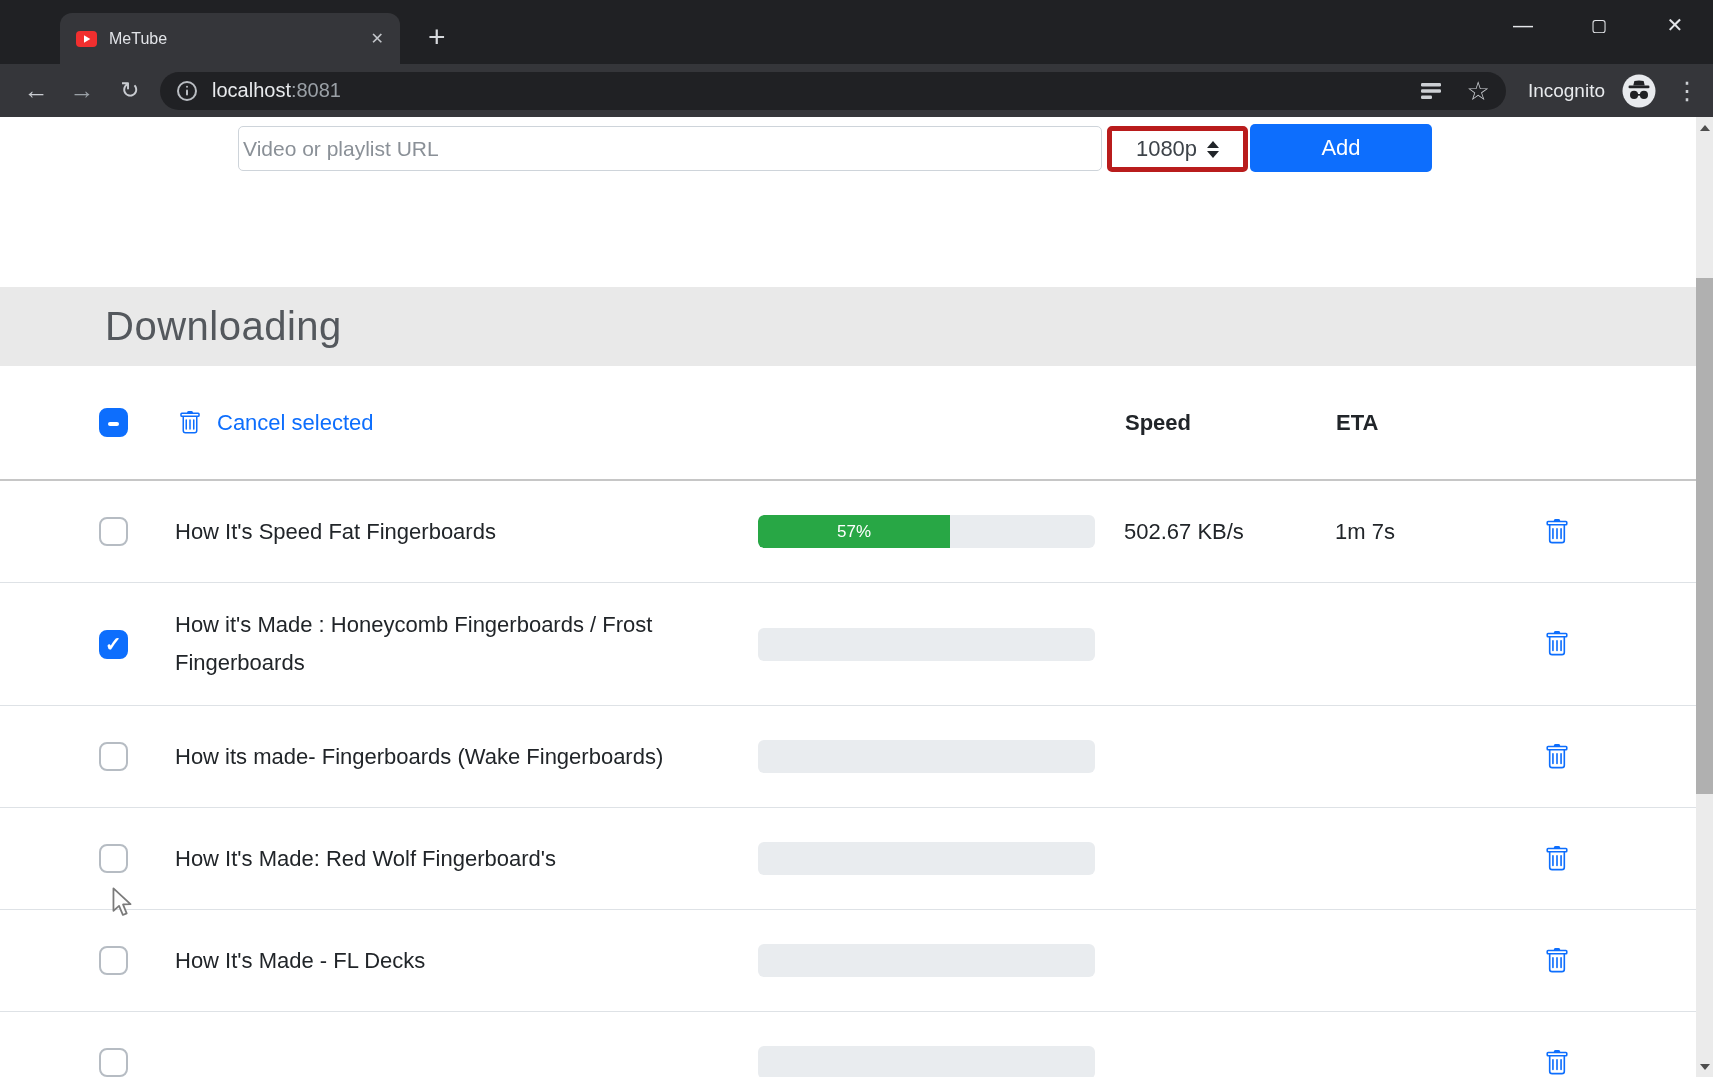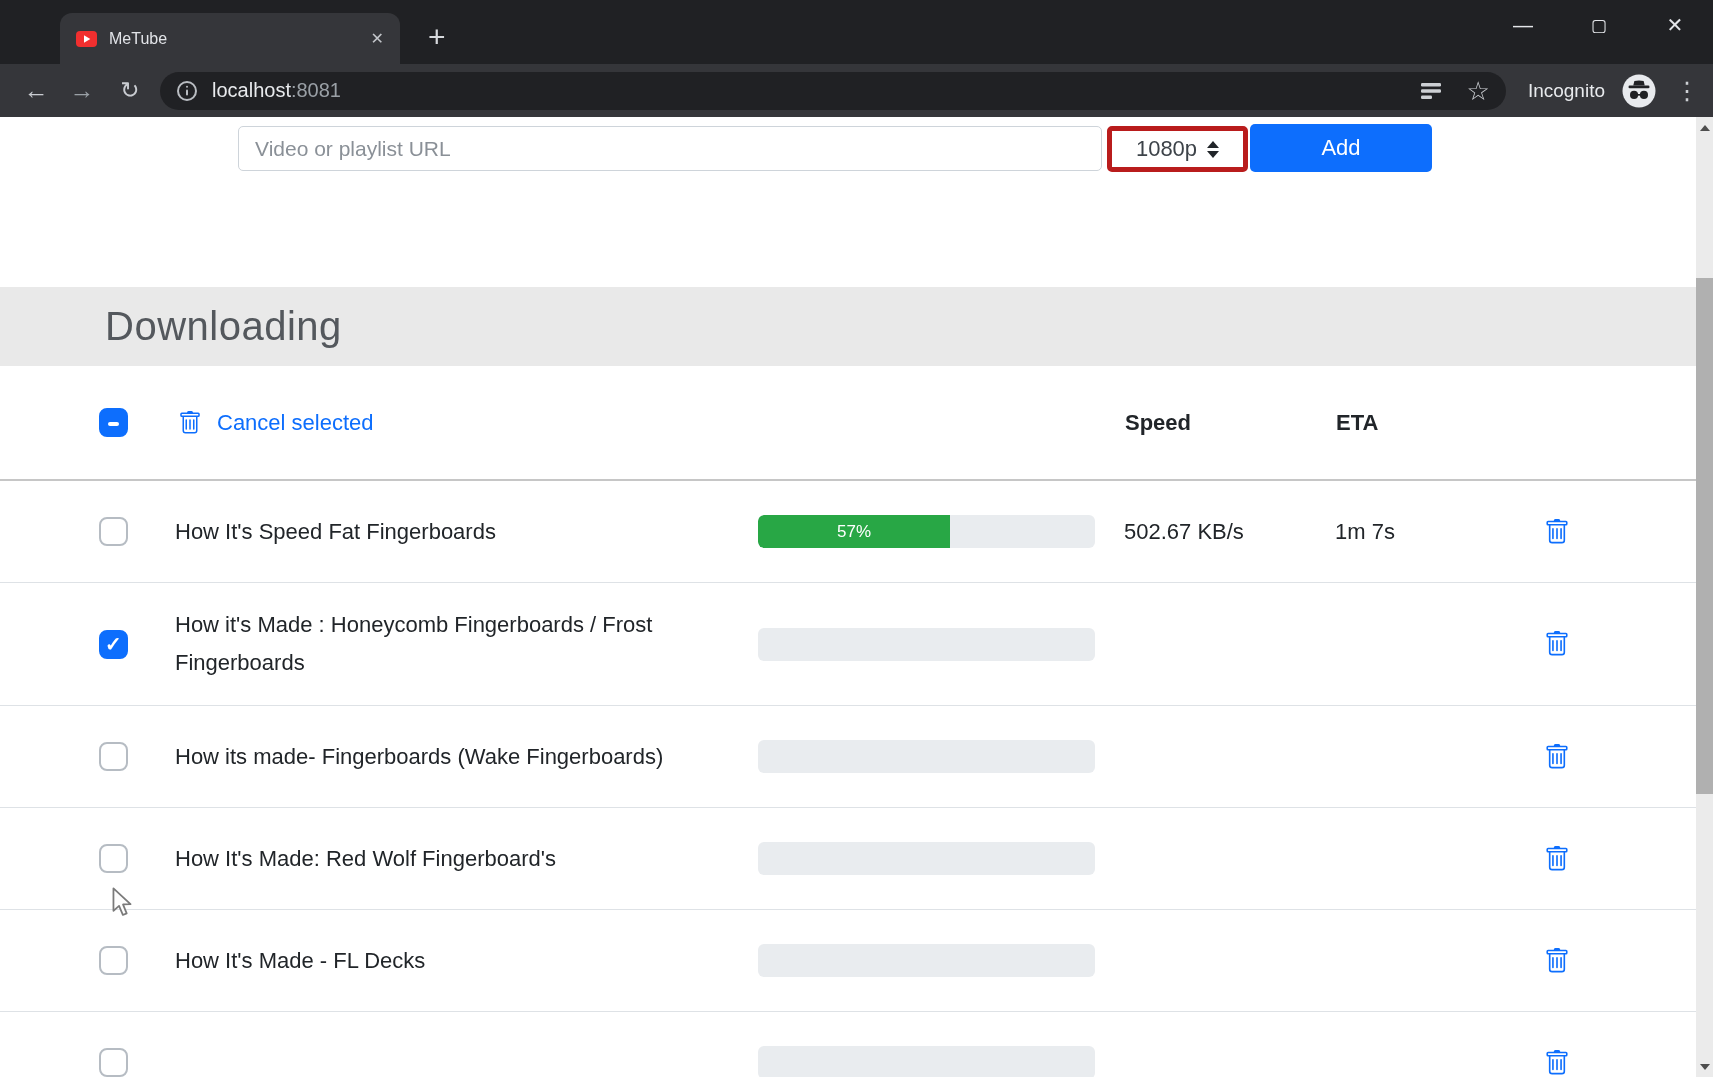--- a/index.html
+++ b/index.html
@@ -34,21 +34,21 @@
   .star-ic { flex:none; color:#cdd0d4; font-size:26px; line-height:26px; }
   .incog-label { color:#e8eaed; font-size:19px; margin:0 16px 0 8px; }
   .incog-avatar { flex:none; display:flex; }
   .menu-dots { color:#cdd0d4; font-size:24px; margin-left:18px; width:20px; text-align:center; }
 
   
   .page { position:relative; height:960px; background:#fff; margin-right:17px; }
 
   .add-row { position:relative; height:170px; }
   .url-input { position:absolute; left:238px; top:9px; width:864px; height:45px;
-               border:1px solid #ced4da; border-radius:5px; font-size:21px; padding:0 16px;
+               border:1px solid #ced4da; border-radius:5px; font-size:21px; padding:0 4px;
                color:#212529; font-family:"Liberation Sans", sans-serif; outline:none; }
   .url-input::placeholder { color:#8a9097; }
   .quality { position:absolute; left:1107px; top:9px; width:141px; height:46px;
              border:5px solid #b91c1c; border-radius:5px; background:#fff; display:flex;
              align-items:center; justify-content:center; gap:10px; font-size:22px; color:#3d4349; }
   .updown { display:flex; flex-direction:column; gap:3px; }
   .updown i { display:block; width:0; height:0; border-left:6px solid transparent;
               border-right:6px solid transparent; }
   .updown .u { border-bottom:7px solid #212529; }
   .updown .d { border-top:7px solid #212529; }

